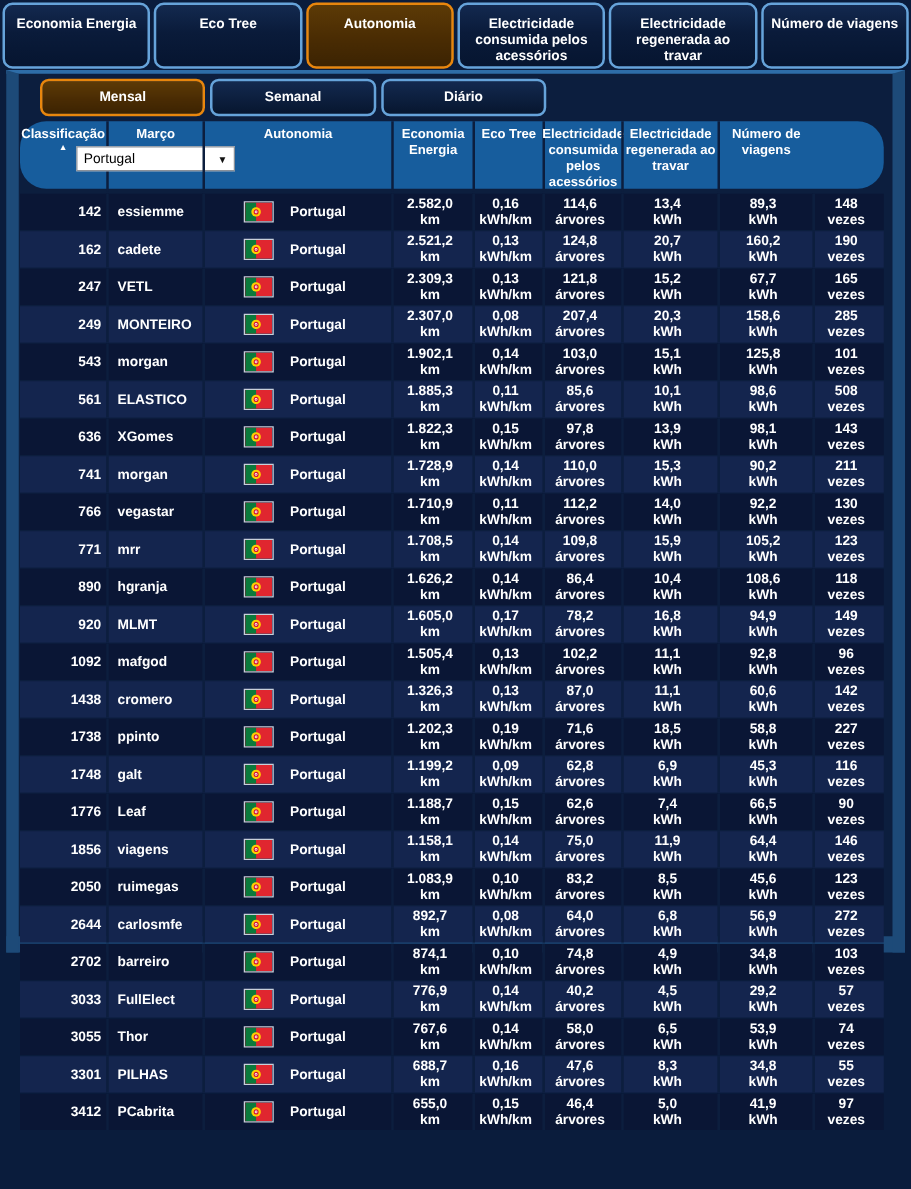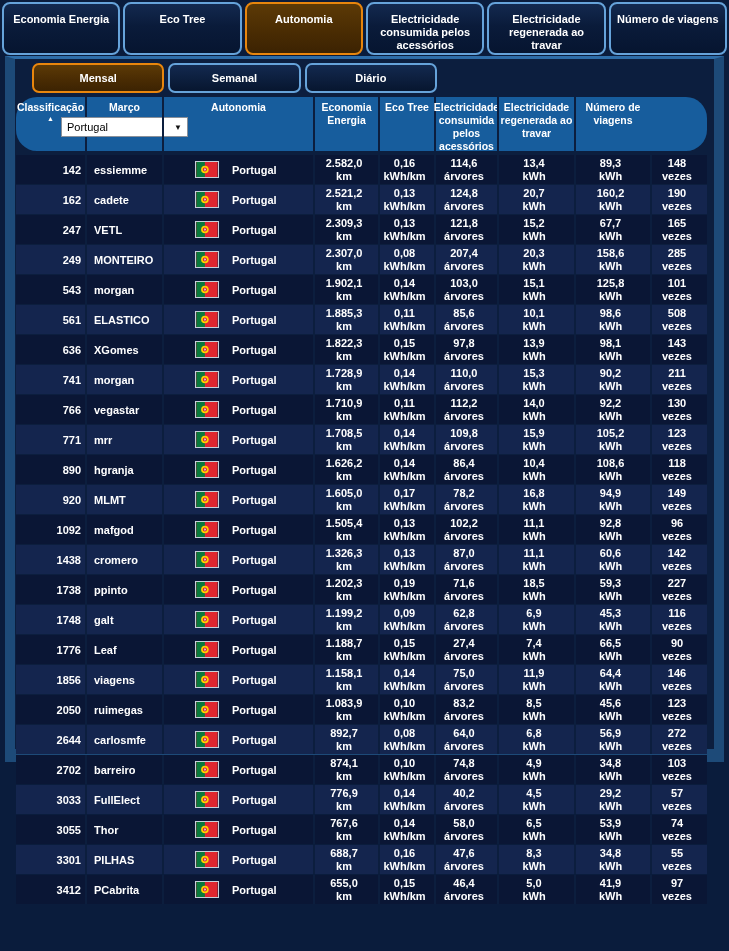--- a/index.html
+++ b/index.html
@@ -794,21 +794,21 @@
           </div>
           <div class="c-num">
             <span>71,6</span>
             <span>árvores</span>
           </div>
           <div class="c-num">
             <span>18,5</span>
             <span>kWh</span>
           </div>
           <div class="c-num">
-            <span>59,3</span>
+            <span>58,8</span>
             <span>kWh</span>
           </div>
           <div class="c-num">
             <span>227</span>
             <span>vezes</span>
           </div>
         </div>
         <div class="trow even">
           <div class="c-rank">
             <span>1748</span>
@@ -872,21 +872,21 @@
           </div>
           <div class="c-num">
             <span>1.188,7</span>
             <span>km</span>
           </div>
           <div class="c-num">
             <span>0,15</span>
             <span>kWh/km</span>
           </div>
           <div class="c-num">
-            <span>27,4</span>
+            <span>62,6</span>
             <span>árvores</span>
           </div>
           <div class="c-num">
             <span>7,4</span>
             <span>kWh</span>
           </div>
           <div class="c-num">
             <span>66,5</span>
             <span>kWh</span>
           </div>

